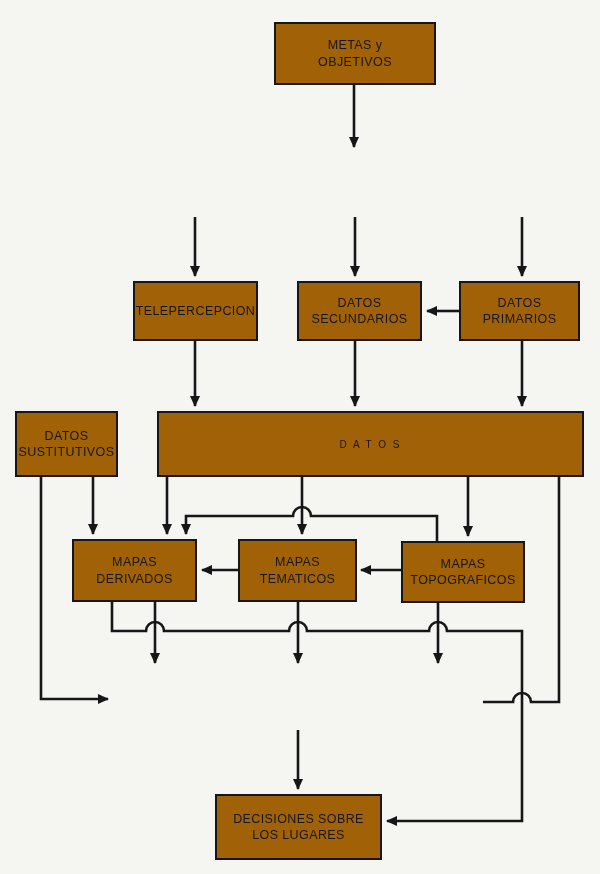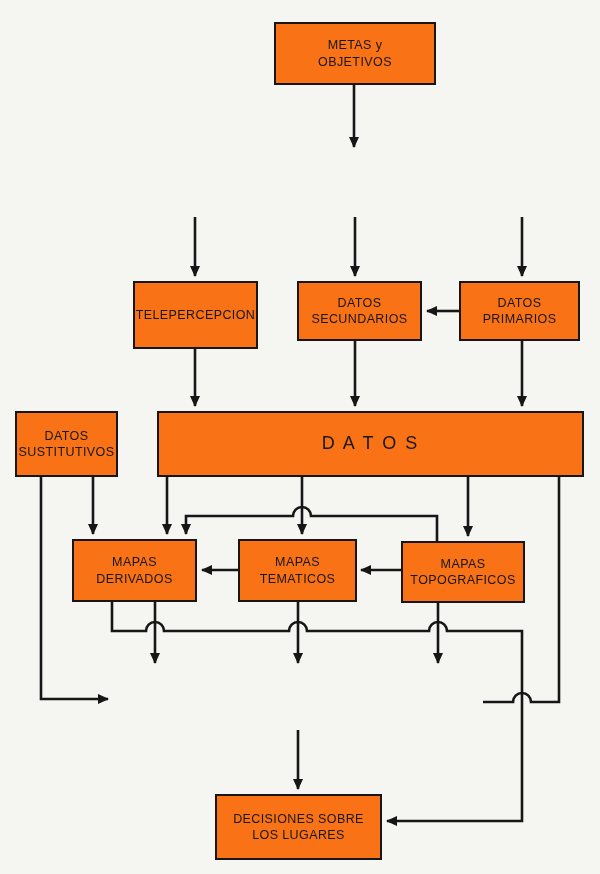--- a/index.html
+++ b/index.html
@@ -10,35 +10,35 @@
   .page{
     position:relative;
     width:600px;height:874px;
     background:#f5f5f2;
     overflow:hidden;
   }
   .wires{position:absolute;left:0;top:0;width:600px;height:874px;}
   .node{
     position:absolute;
     box-sizing:border-box;
-    background:#f97316;
+    background:#a16207;
     border:2.5px solid #161616;
     display:flex;align-items:center;justify-content:center;
     text-align:center;
     color:#161616;
   }
   .node .lbl{
     white-space:pre-line;
     font-size:12.5px;
     line-height:1.3;
     letter-spacing:.4px;
     font-weight:400;
   }
   .node.wide .lbl{font-size:13.5px;letter-spacing:.3px;}
-  .node.datos .lbl{font-size:18px;letter-spacing:2px;}
+  .node.datos .lbl{font-size:10px;letter-spacing:2px;}
 </style>
 </head>
 <body>
 
 <div class="page">
 
   <svg class="wires" viewBox="0 0 600 874" xmlns="http://www.w3.org/2000/svg">
     <defs>
       <marker id="ah" markerWidth="12" markerHeight="10" refX="10" refY="5" orient="auto" markerUnits="userSpaceOnUse">
         <path d="M0,0 L11,5 L0,10 Z" fill="#161616"></path>
@@ -79,21 +79,21 @@
       <path d="M483,702 L513,702 A9,9 0 0 1 531,702 L559,702 L559,477"></path>
     </g>
   </svg>
 
   <div class="node" style="left:274px;top:22px;width:162px;height:63px;">
     <span class="lbl">METAS y
 OBJETIVOS</span>
   </div>
 
 
-  <div class="node" style="left:133px;top:281px;width:125px;height:68px;text-align:right;">
+  <div class="node" style="left:133px;top:281px;width:125px;height:60px;text-align:right;">
     <span class="lbl">TELEPERCEPCION</span>
   </div>
 
   <div class="node" style="left:297px;top:281px;width:125px;height:60px;">
     <span class="lbl">DATOS
 SECUNDARIOS</span>
   </div>
 
   <div class="node" style="left:459px;top:281px;width:121px;height:60px;">
     <span class="lbl">DATOS

